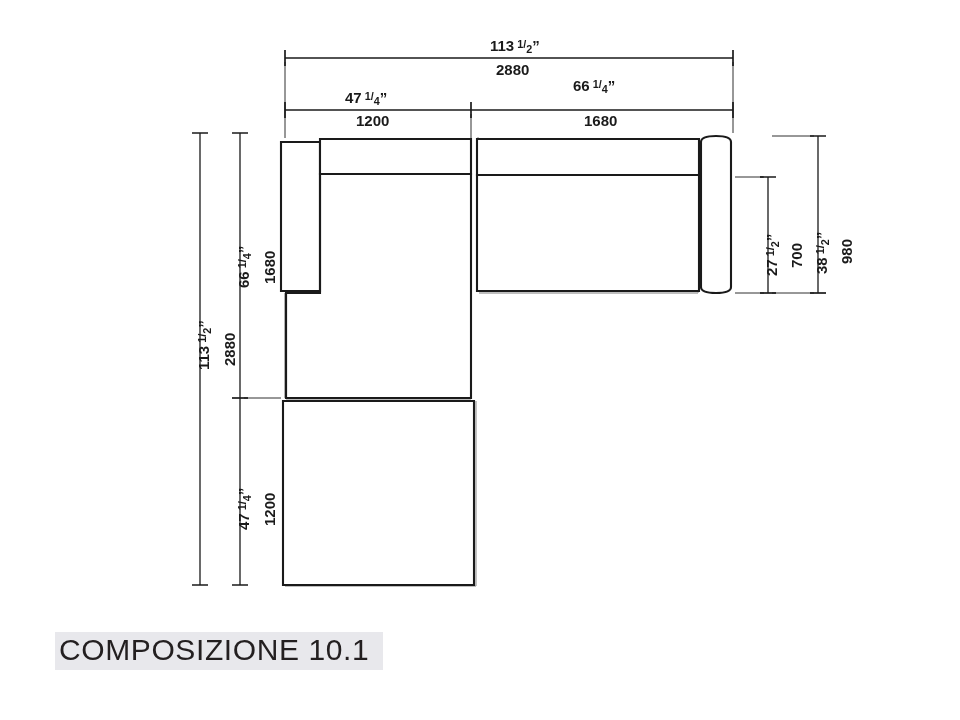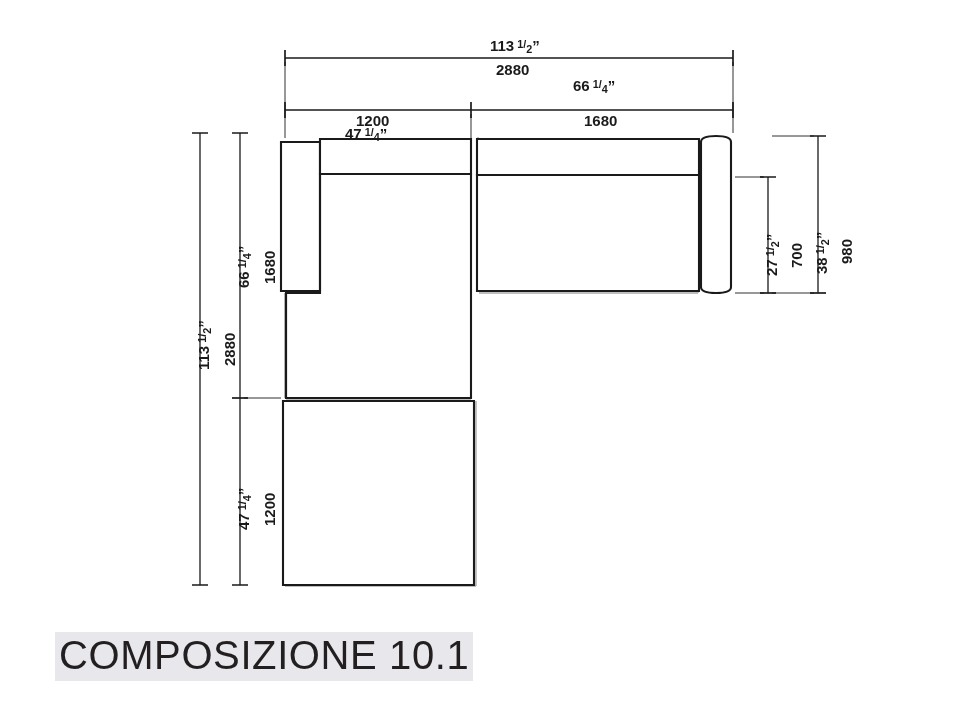--- a/index.html
+++ b/index.html
@@ -46,25 +46,25 @@
     vertical-align: -0.42em;
   }
   .rot {
     transform-origin: 0 0;
   }
   #composition-title {
     position: absolute;
     left: 55px;
     top: 632px;
     font-family: "Liberation Sans", sans-serif;
-    font-size: 40px;
+    font-size: 30px;
     letter-spacing: 0.6px;
     color: #231f20;
     background: #e8e8ec;
-    padding: 2px 4px 4px 4px;
+    padding: 2px 14px 4px 4px;
     line-height: 1.08;
   }
 </style>
 </head>
 <body>
 
 <div id="page">
 
   <svg id="drawing-svg" viewBox="0 0 960 720" xmlns="http://www.w3.org/2000/svg">
     <defs>
@@ -152,21 +152,21 @@
         <line x1="772" y1="293" x2="814" y2="293"></line>
       </g>
     </g>
   </svg>
 
   <div class="dim-text dim-imp" style="left:490px; top:38px;">
     <span>113</span><span class="frac"> <span>1</span>/<sub>2</sub></span><span>”</span>
   </div>
   <div class="dim-text dim-mm" style="left:496px; top:62px;">2880</div>
 
-  <div class="dim-text dim-imp" style="left:345px; top:90px;margin-top:36px;">
+  <div class="dim-text dim-imp" style="left:345px; top:90px;">
     <span>47</span><span class="frac"> <span>1</span>/<sub>4</sub></span><span>”</span>
   </div>
   <div class="dim-text dim-mm" style="left:356px; top:113px;">1200</div>
 
   <div class="dim-text dim-imp" style="left:573px; top:78px;">
     <span>66</span><span class="frac"> <span>1</span>/<sub>4</sub></span><span>”</span>
   </div>
   <div class="dim-text dim-mm" style="left:584px; top:113px;">1680</div>
 
   <div class="dim-text dim-imp rot" style="left:196px; top:370px; transform:rotate(-90deg);">

